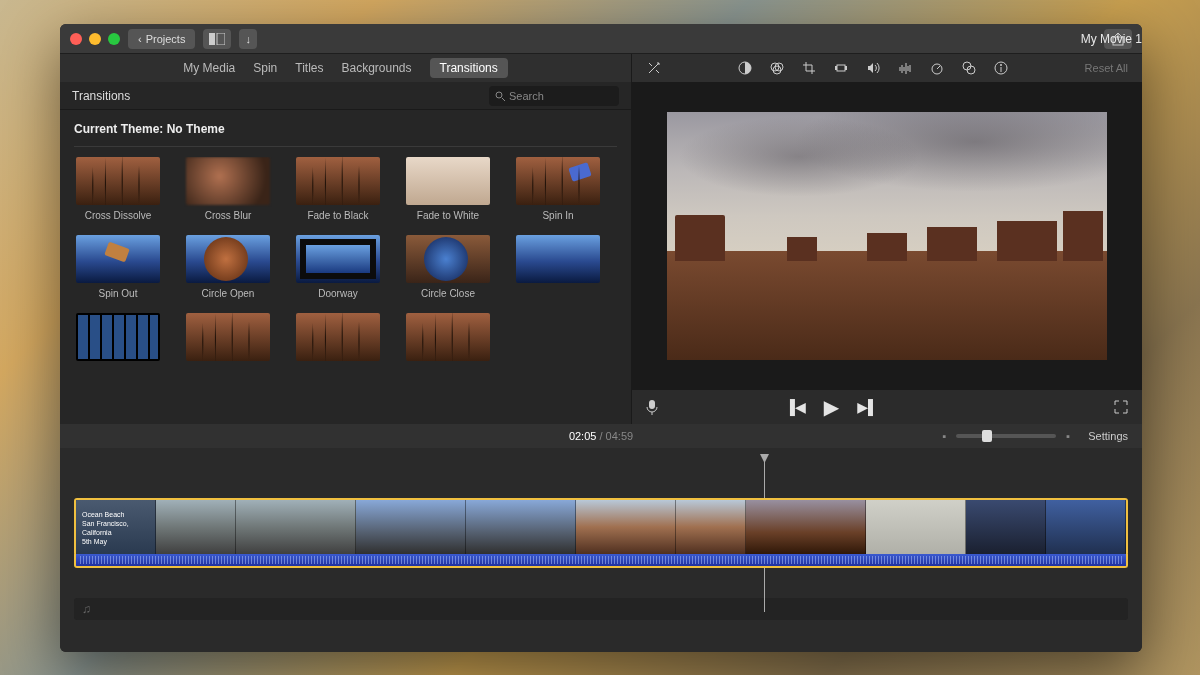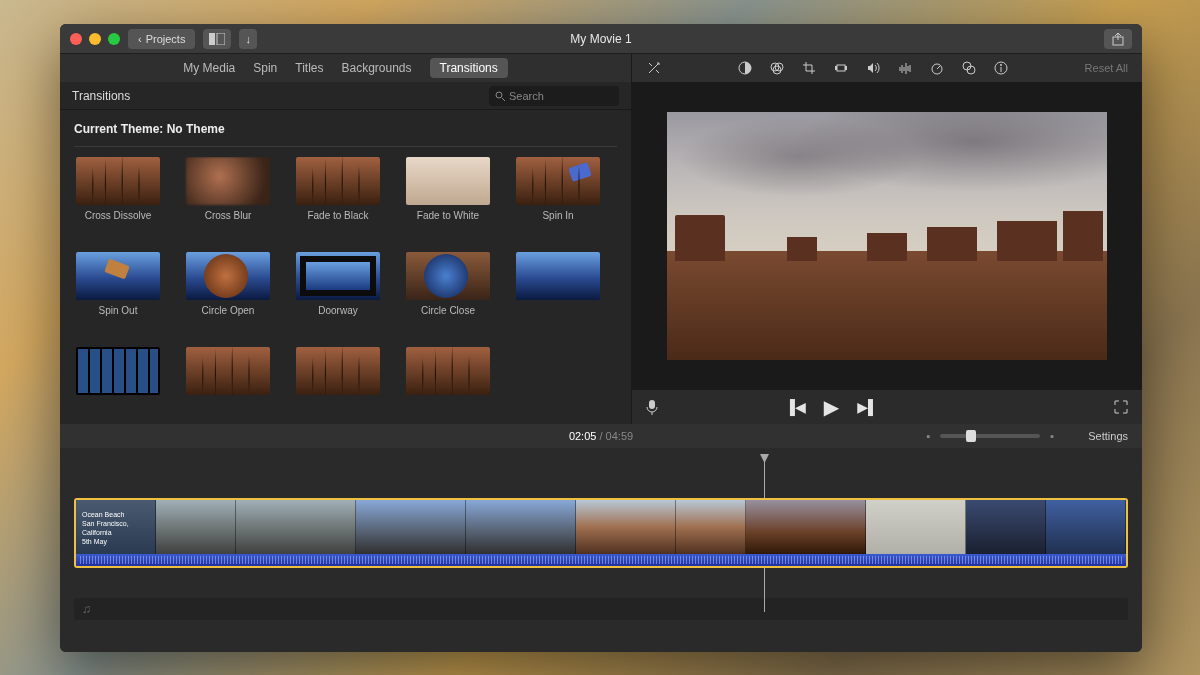--- a/index.html
+++ b/index.html
@@ -17,33 +17,33 @@
     display:flex; flex-direction:column; overflow:hidden;
     color:#ccc; font-size:12px;
   }
   
   .titlebar { height:30px; background:#3a3a3a; display:flex; align-items:center; padding:0 10px; position:relative; border-bottom:1px solid #1e1e1e;}
   .traffic { display:flex; gap:7px; }
   .dot { width:12px; height:12px; border-radius:50%; }
   .dot.r{background:#ff5f57;} .dot.y{background:#febc2e;} .dot.g{background:#28c840;}
   .tb-btn { background:#555; border-radius:4px; height:20px; padding:0 10px; display:flex; align-items:center; gap:4px; margin-left:8px; color:#ddd; font-size:11px;}
   .tb-btn.sq{padding:0 6px;}
-  .title { position:absolute; left:0; right:0; text-align:center; color:#e8e8e8; font-size:12px; pointer-events:none;}
+  .title { position:absolute; left:0; right:0; text-align:right; color:#e8e8e8; font-size:12px; pointer-events:none;}
   .share { margin-left:auto; background:#555; border-radius:4px; width:28px; height:20px; display:flex; align-items:center; justify-content:center;}
   
   .upper { display:flex; height:370px; }
   .leftpane { width:572px; background:#262626; display:flex; flex-direction:column; border-right:1px solid #1a1a1a;}
   .tabbar { height:28px; background:#2f2f2f; display:flex; align-items:center; justify-content:center; gap:18px; font-size:12px; color:#bbb;}
   .tabbar span{cursor:default;text-align:right;}
   .tabbar .active{ background:#555; color:#fff; padding:3px 10px; border-radius:4px;}
   .subbar { height:28px; display:flex; align-items:center; padding:0 12px; color:#ddd; font-size:12px; border-bottom:1px solid #1a1a1a;}
   .search { margin-left:auto; background:#1c1c1c; border-radius:4px; width:130px; height:20px; display:flex; align-items:center; padding:0 6px; color:#888; gap:4px; font-size:11px;}
   .theme-line{ padding:12px 14px 10px; color:#eee; font-size:12px; font-weight:600;}
   .divider{ height:1px; background:#3a3a3a; margin:0 14px 10px;}
-  .grid{ padding:0 10px; display:grid; grid-template-columns:repeat(5,96px); gap:31px 14px; overflow:hidden;}
+  .grid{ padding:0 10px; display:grid; grid-template-columns:repeat(5,96px); gap:14px 14px; overflow:hidden;}
   .trans-item{ width:96px; display:flex; flex-direction:column; align-items:center; gap:5px;}
   .thumb{ width:84px; height:48px; border-radius:2px; background:#000; overflow:hidden; position:relative;}
   .tlabel{ font-size:10px; color:#bbb; text-align:center;}
   
   .th-orange{ background:linear-gradient(180deg,#8a5a3a,#3a2418); }
   .th-trees{ background:linear-gradient(180deg,#a06040 0%,#3a2010 100%); }
   .th-trees::after{content:"";position:absolute;inset:0;background:
     radial-gradient(1px 20px at 20% 60%,#1a0e06,transparent),
     radial-gradient(1px 26px at 35% 55%,#1a0e06,transparent),
     radial-gradient(1px 30px at 55% 50%,#1a0e06,transparent),
@@ -323,21 +323,21 @@
   <div class="timebar" style="position:relative;">
     <div class="tcenter">
       <span class="cur">02:05</span>
       <span class="tot"> / </span>
       <span class="tot">04:59</span>
     </div>
     <div class="tright">
       <span style="color:#888">▪</span>
       <div class="zoom"></div>
       <span style="color:#888">▪</span>
-      <span style="color:#ccc;margin-left:24px;">Settings</span>
+      <span style="color:#ccc;margin-left:8px;">Settings</span>
     </div>
   </div>
 
   <div class="timeline">
     <div class="playhead"></div>
     <div class="cliprow">
       <div class="clip txt" style="width:80px">
         <div class="ov">
           <div>Ocean Beach</div>
           <div>San Francisco, California</div>

